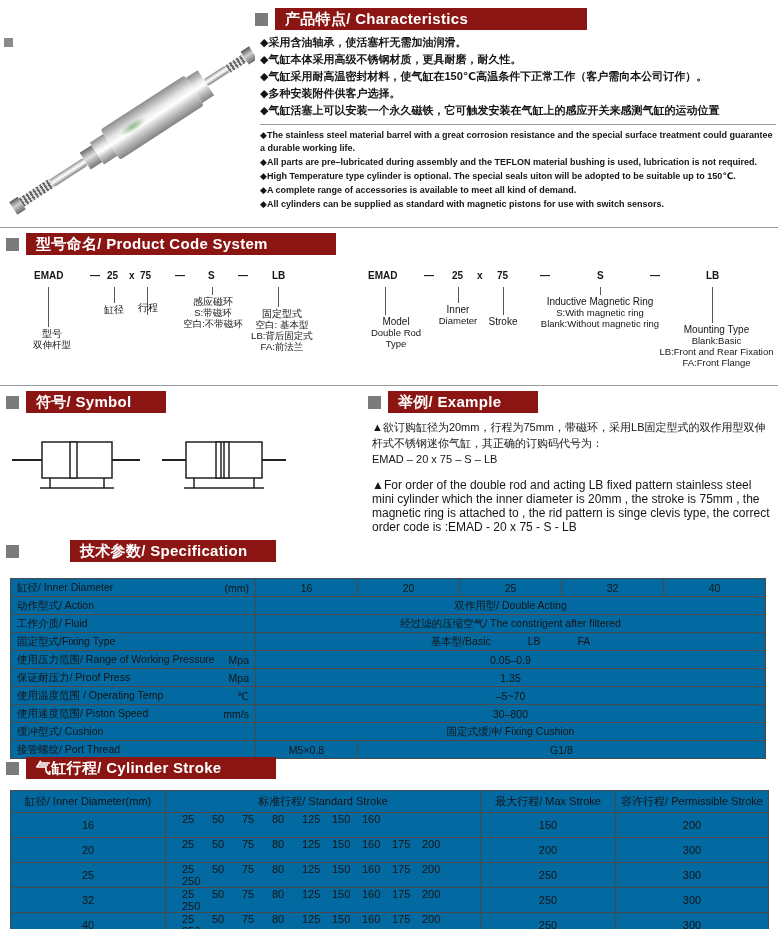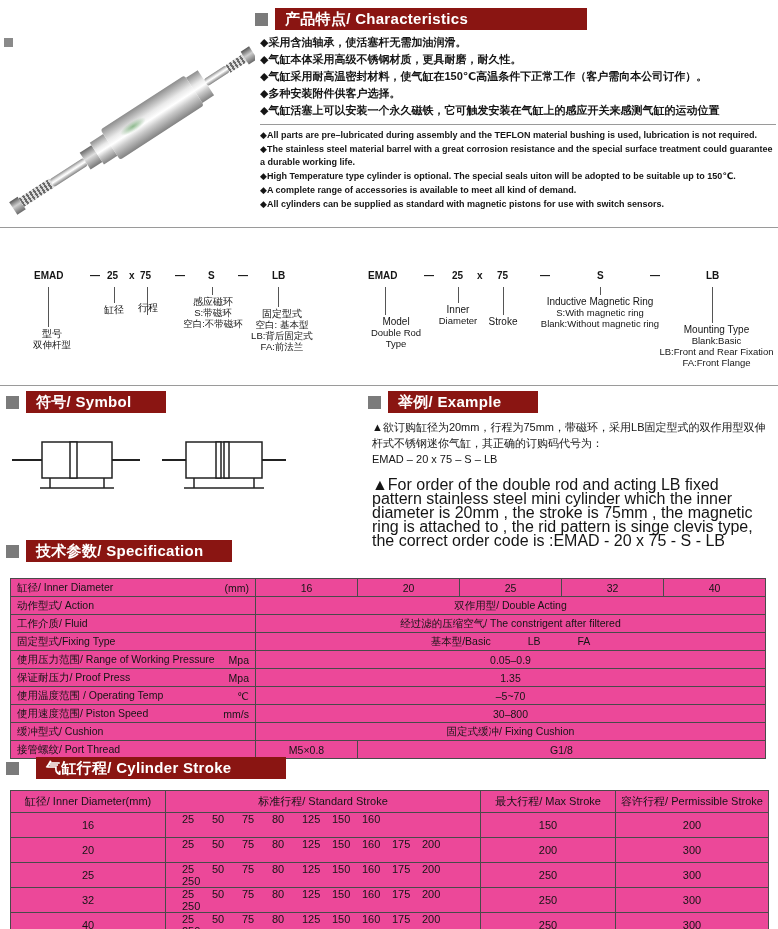--- a/index.html
+++ b/index.html
@@ -49,24 +49,24 @@
   .lb { position:absolute; text-align:center; font-size:9.5px; line-height:11px; }
   .lb .h { font-size:10px; }
 
   
   .symbols { position:absolute; left:10px; top:428px; display:flex; gap:18px; }
 
   
   .example-body { position:absolute; left:372px; top:420px; width:400px; }
   .ex-cn { font-size:11px; line-height:15.5px; }
   .ex-code { font-size:11px; line-height:15px; margin:1px 0 11px; }
-  .ex-en { font-size:16px; line-height:14px; }
-
-  
-  table { border-collapse:collapse; table-layout:fixed; background:#ec4899; }
+  .ex-en { font-size:12px; line-height:14px; }
+
+  
+  table { border-collapse:collapse; table-layout:fixed; background:#0369a1; }
   td,th { border:1px solid #4a4a4a; font-weight:normal; }
 
   .spec-table { position:absolute; left:10px; top:578px; width:756px; font-size:10.5px; }
   .spec-table td { height:18px; padding:0 6px; }
   .spec-table td.val { text-align:center; }
   .lc { display:flex; justify-content:space-between; align-items:center; }
   .ws-wide { word-spacing:34px; }
 
   .stroke-table { position:absolute; left:10px; top:790px; width:758px; font-size:11px; }
   .stroke-table td { height:22px; padding:0 4px; text-align:center; }
@@ -103,30 +103,34 @@
   <div class="bullets">
     <ul class="b-cn">
       <li>◆采用含油轴承，使活塞杆无需加油润滑。</li>
       <li>◆气缸本体采用高级不锈钢材质，更具耐磨，耐久性。</li>
       <li>◆气缸采用耐高温密封材料，使气缸在150℃高温条件下正常工作（客户需向本公司订作）。</li>
       <li>◆多种安装附件供客户选择。</li>
       <li>◆气缸活塞上可以安装一个永久磁铁，它可触发安装在气缸上的感应开关来感测气缸的运动位置</li>
     </ul>
     <hr class="b-sep">
     <ul class="b-en">
+      <li>◆The stainless steel material barrel with a great corrosion resistance and the special surface treatment could guarantee  a durable working life.</li>
       <li>◆All parts are pre–lubricated during assembly and the TEFLON material bushing is used, lubrication is not  required.</li>
-      <li>◆The stainless steel material barrel with a great corrosion resistance and the special surface treatment could guarantee  a durable working life.</li>
       <li>◆High Temperature type cylinder is optional. The special seals uiton will be adopted to be suitable up to 150℃.</li>
       <li>◆A complete range of accessories is available to meet all kind of demand.</li>
       <li>◆All cylinders can be supplied as standard with magnetic pistons for use with switch sensors.</li>
     </ul>
   </div>
 
   <div class="rule" style="top:227px;"></div>
 
+  <div class="sec-hdr" style="left:6px; top:233px;">
+    <span class="sq"></span>
+    <span class="hdr-bar" style="min-width:310px;">型号命名/ Product Code System</span>
+  </div>
 
   <div class="pcs pcs-cn">
     <span class="cp" style="left:4px;">EMAD</span>
     <span class="cp" style="left:60px;">—</span>
     <span class="cp" style="left:77px;">25</span>
     <span class="cp" style="left:99px;">x</span>
     <span class="cp" style="left:110px;">75</span>
     <span class="cp" style="left:145px;">—</span>
     <span class="cp" style="left:178px;">S</span>
     <span class="cp" style="left:208px;">—</span>
@@ -235,21 +239,21 @@
   </div>
 
   <div class="example-body">
     <p class="ex-cn">▲欲订购缸径为20mm，行程为75mm，带磁环，采用LB固定型式的双作用型双伸杆式不锈钢迷你气缸，其正确的订购码代号为：</p>
     <p class="ex-code">EMAD – 20 x 75 – S – LB</p>
     <p class="ex-en">▲For order of the  double rod and acting LB fixed pattern  stainless steel mini cylinder which the inner diameter is 20mm , the stroke is 75mm , the magnetic ring is attached to , the rid pattern is singe clevis type, the correct order code is :EMAD - 20 x 75 - S - LB</p>
   </div>
 
   <div class="sec-hdr" style="left:6px; top:540px;">
     <span class="sq"></span>
-    <span class="hdr-bar" style="min-width:206px;">技术参数/ Specification</span>
+    <span class="hdr-bar" style="min-width:206px;margin-left:44px;">技术参数/ Specification</span>
   </div>
 
   <table class="spec-table">
     <colgroup>
       <col style="width:245px">
         <col>
         <col>
         <col>
         <col>
         <col>
@@ -346,21 +350,21 @@
               <span>接管螺纹/ Port Thread</span>
               <span></span>
             </div>
           </td>
       <td class="val">M5×0.8</td>
       <td class="val" colspan="4">G1/8</td>
     </tr>
   </tbody>
     </table>
 
-  <div class="sec-hdr" style="left:6px; top:757px;gap:10px;">
+  <div class="sec-hdr" style="left:6px; top:757px;">
     <span class="sq"></span>
     <span class="hdr-bar" style="min-width:250px;">气缸行程/ Cylinder Stroke</span>
   </div>
 
   <table class="stroke-table">
     <colgroup>
       <col style="width:155px">
         <col style="width:315px">
         <col style="width:135px">
         <col style="width:153px">

